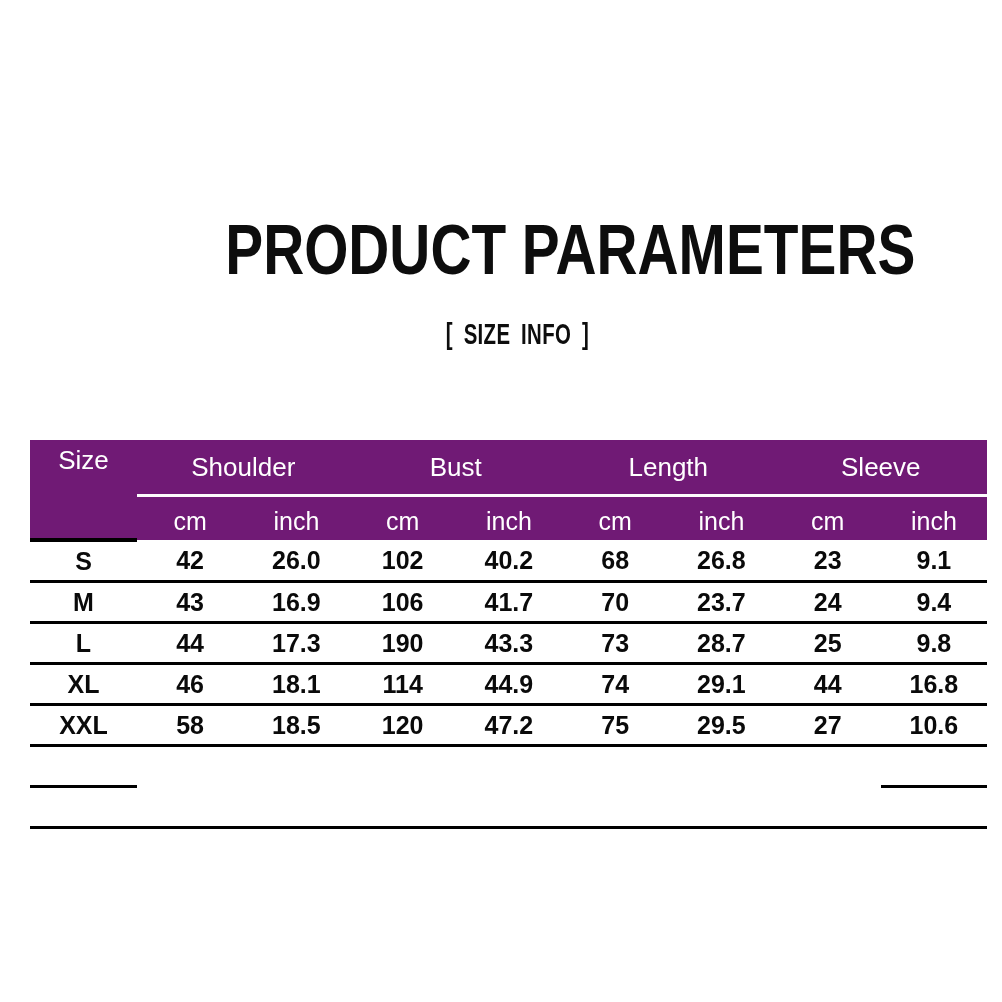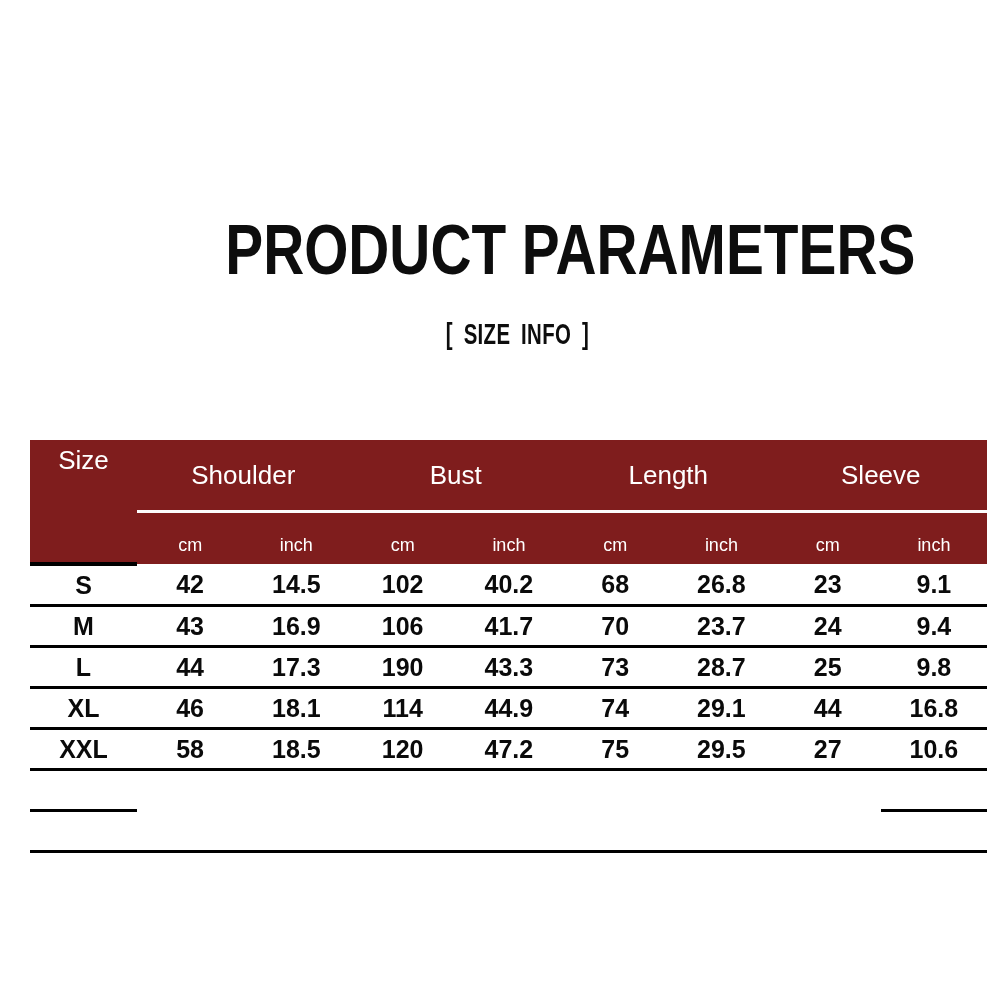--- a/index.html
+++ b/index.html
@@ -18,28 +18,28 @@
     display:inline-block;font-size:30px;font-weight:bold;color:#0d0d0d;
     line-height:1;white-space:nowrap;word-spacing:7px;letter-spacing:0.5px;
     transform:scaleX(0.68);transform-origin:50% 50%;
   }
   table.size-table{
     position:absolute;left:30px;top:440px;width:957px;
     border-collapse:collapse;table-layout:fixed;text-align:center;
   }
   col.c-size{width:107px;}
   col.c-val{width:106.25px;}
-  th{background:#7f1d1d;color:#ffffff;font-weight:normal;padding:16px;}
+  th{background:#701a75;color:#ffffff;font-weight:normal;padding:8px;}
   .group-row th{font-size:26px;height:38px;}
   th.group-th{border-bottom:3px solid #fcfcfc;}
   th.size-th{
     font-size:26px;vertical-align:top;padding-top:5px;
     border-bottom:4px solid #000000;
   }
-  .unit-row th{font-size:18px;height:32px;padding-bottom:3px;vertical-align:middle;}
+  .unit-row th{font-size:25px;height:32px;padding-bottom:3px;vertical-align:middle;}
   .data-row td{
     font-size:25px;font-weight:bold;color:#0a0a0a;height:38px;
     border-bottom:3px solid #000000;padding:0;vertical-align:middle;
   }
   .empty-row td{height:38px;padding:0;}
   td.seg{border-bottom:3px solid #000000;}
   td.noseg{border-bottom:none;}
 </style>
 </head>
 <body>
@@ -82,21 +82,21 @@
         <th>cm</th>
         <th>inch</th>
         <th>cm</th>
         <th>inch</th>
       </tr>
     </thead>
     <tbody>
       <tr class="data-row">
         <td>S</td>
         <td>42</td>
-        <td>14.5</td>
+        <td>26.0</td>
         <td>102</td>
         <td>40.2</td>
         <td>68</td>
         <td>26.8</td>
         <td>23</td>
         <td>9.1</td>
       </tr>
       <tr class="data-row">
         <td>M</td>
         <td>43</td>

